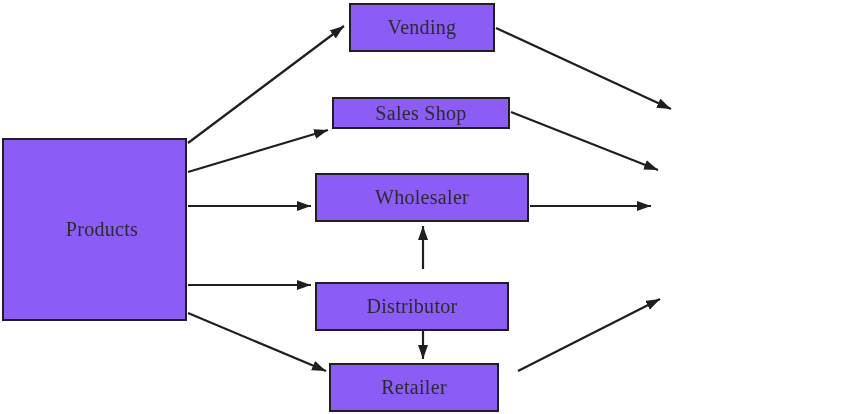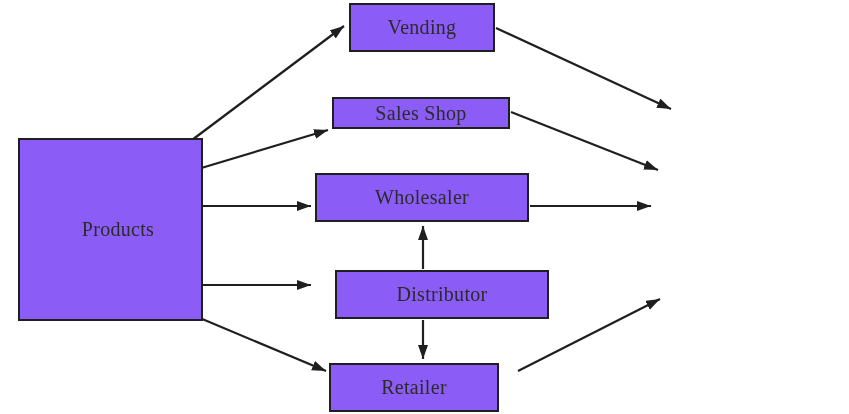--- a/index.html
+++ b/index.html
@@ -25,25 +25,25 @@
     align-items: center;
     justify-content: center;
   }
   .node-label {
     font-size: 20px;
     color: #2b2b2b;
     letter-spacing: 0.3px;
     white-space: nowrap;
   }
   
-  #node-products    { left: 18px;   top: 138px; width: 185px; height: 183px; padding-left: 15px; }
+  #node-products    { left: 2px;   top: 138px; width: 185px; height: 183px; padding-left: 15px; }
   #node-vending     { left: 349px; top: 3px;   width: 146px; height: 49px; }
   #node-sales-shop  { left: 332px; top: 97px;  width: 178px; height: 32px; }
   #node-wholesaler  { left: 315px; top: 173px; width: 214px; height: 49px; }
-  #node-distributor { left: 315px; top: 270px; width: 214px; height: 49px; margin-left: 20px; }
+  #node-distributor { left: 315px; top: 282px; width: 194px; height: 49px; }
   #node-retailer    { left: 329px; top: 363px; width: 170px; height: 49px; }
   #node-consumers   { left: 662px; top: 113px; width: 185px; height: 186px; }
   .edge { stroke: #1f1f1f; stroke-width: 2.2; fill: none; }
 </style>
 </head>
 <body>
 
 <div id="canvas">
 
   <svg id="edges" viewBox="0 0 849 414" xmlns="http://www.w3.org/2000/svg">

